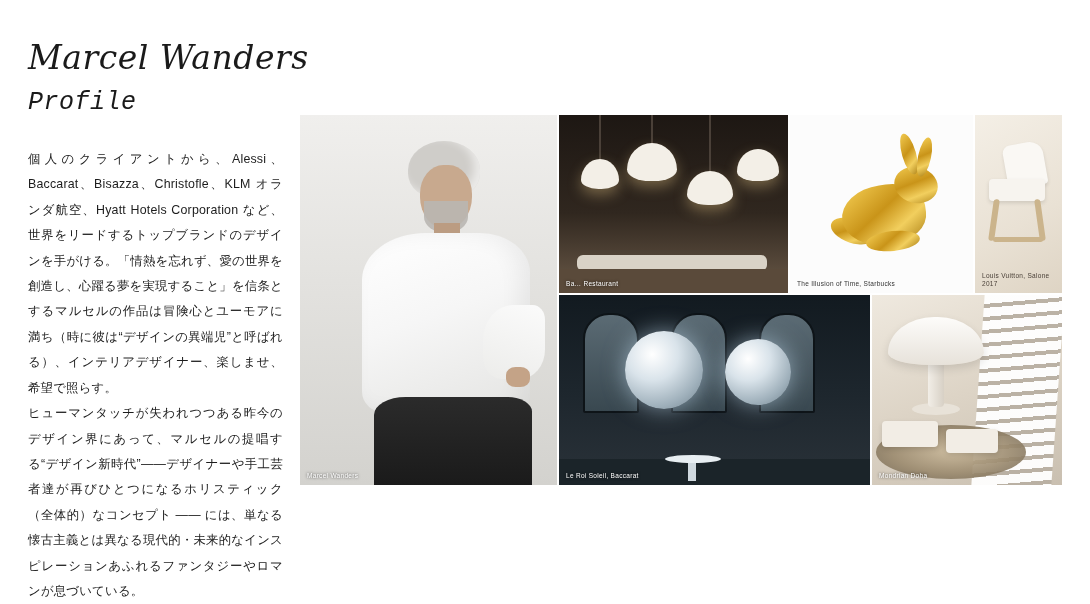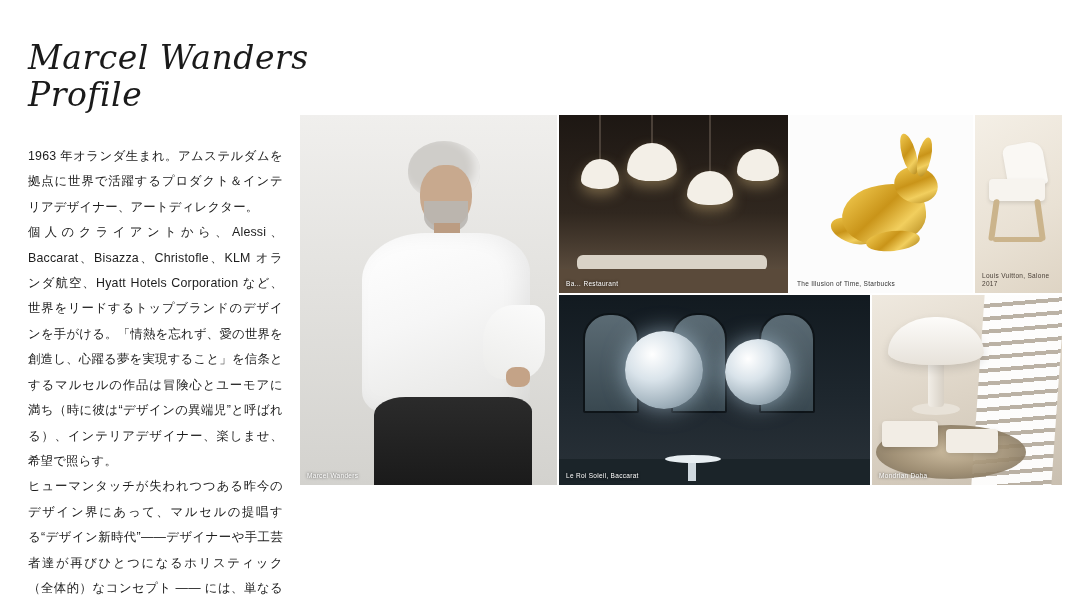--- a/index.html
+++ b/index.html
@@ -33,23 +33,24 @@
     color: #1a1a1a;
     line-height: 1.12;
     letter-spacing: 0.5px;
   }
   .title-line1 {
     font-size: 33px;
     display: block;
     white-space: nowrap;
   }
   .title-line2 {
-    font-size: 33px;
+    font-size: 25px;
     display: block;
-    margin-top: 0;
+    margin-top: 12px;
+    font-family: Liberation Mono, monospace;
   }
   .bio {
     margin-top: 30px;
     font-size: 12.4px;
     line-height: 2.05;
     color: #1c1c1c;
     letter-spacing: 0.2px;
     text-align: justify;
   }
   .bio p {
@@ -458,21 +459,20 @@
 <div class="page">
 
   <div class="left-col">
 
     <div class="title-block">
       <span class="title-line1">Marcel Wanders</span>
       <span class="title-line2">Profile</span>
     </div>
 
     <div class="bio">
-      <p>1963 年オランダ生まれ。アムステルダムを拠点に世界で活躍するプロダクト＆インテリアデザイナー、アートディレクター。</p>
       <p>個人のクライアントから、Alessi、Baccarat、Bisazza、Christofle、KLM オランダ航空、Hyatt Hotels Corporation など、世界をリードするトップブランドのデザインを手がける。「情熱を忘れず、愛の世界を創造し、心躍る夢を実現すること」を信条とするマルセルの作品は冒険心とユーモアに満ち（時に彼は“デザインの異端児”と呼ばれる）、インテリアデザイナー、楽しませ、希望で照らす。</p>
       <p>ヒューマンタッチが失われつつある昨今のデザイン界にあって、マルセルの提唱する“デザイン新時代”——デザイナーや手工芸者達が再びひとつになるホリスティック（全体的）なコンセプト —— には、単なる懐古主義とは異なる現代的・未来的なインスピレーションあふれるファンタジーやロマンが息づいている。</p>
 
     </div>
 
   </div>
 
   <div class="collage">
 
     <div class="tile" id="tile-portrait">

